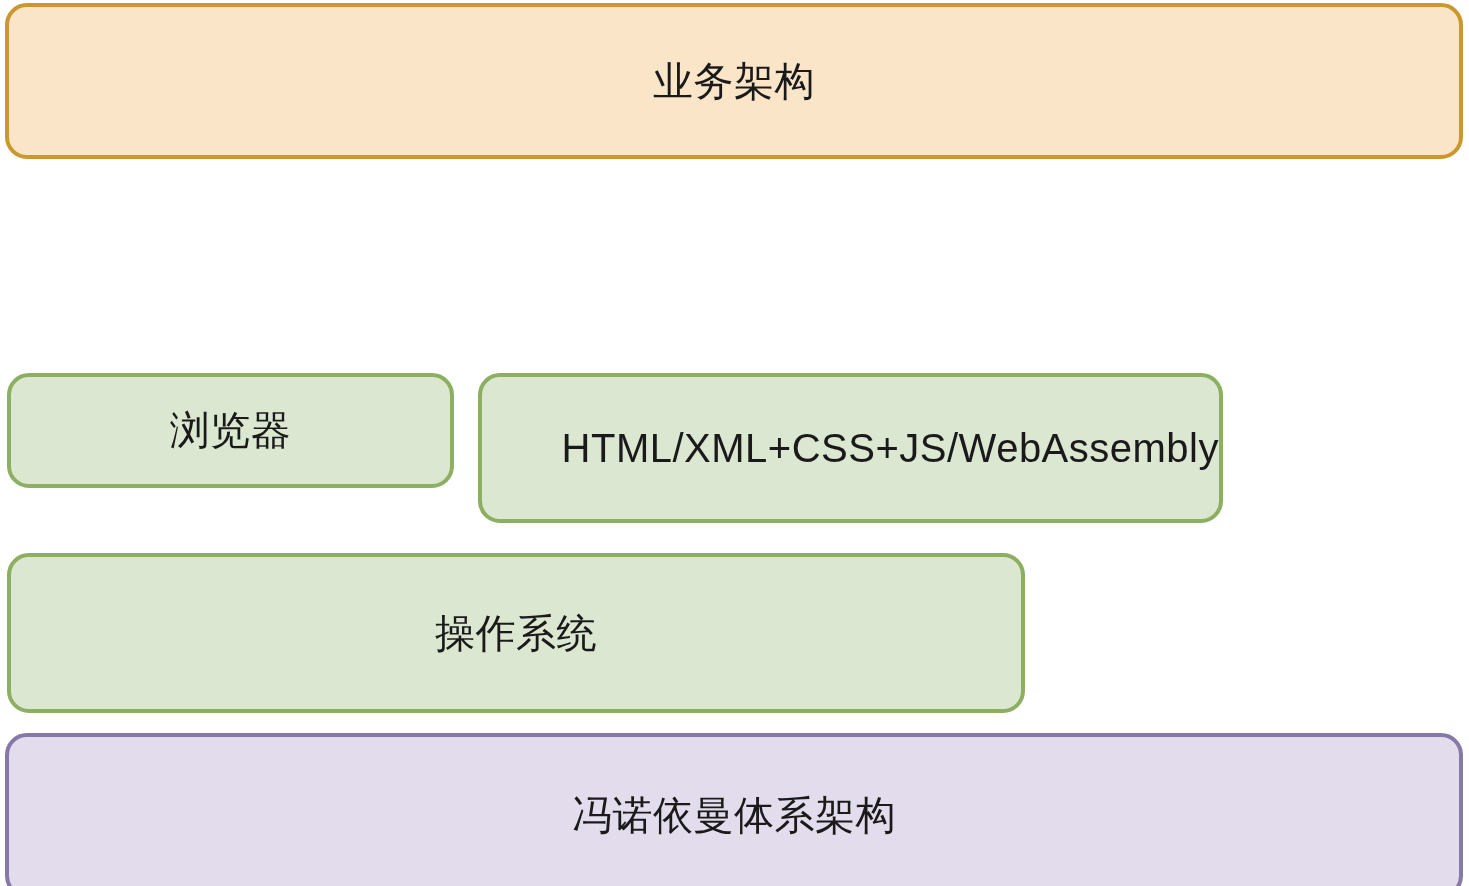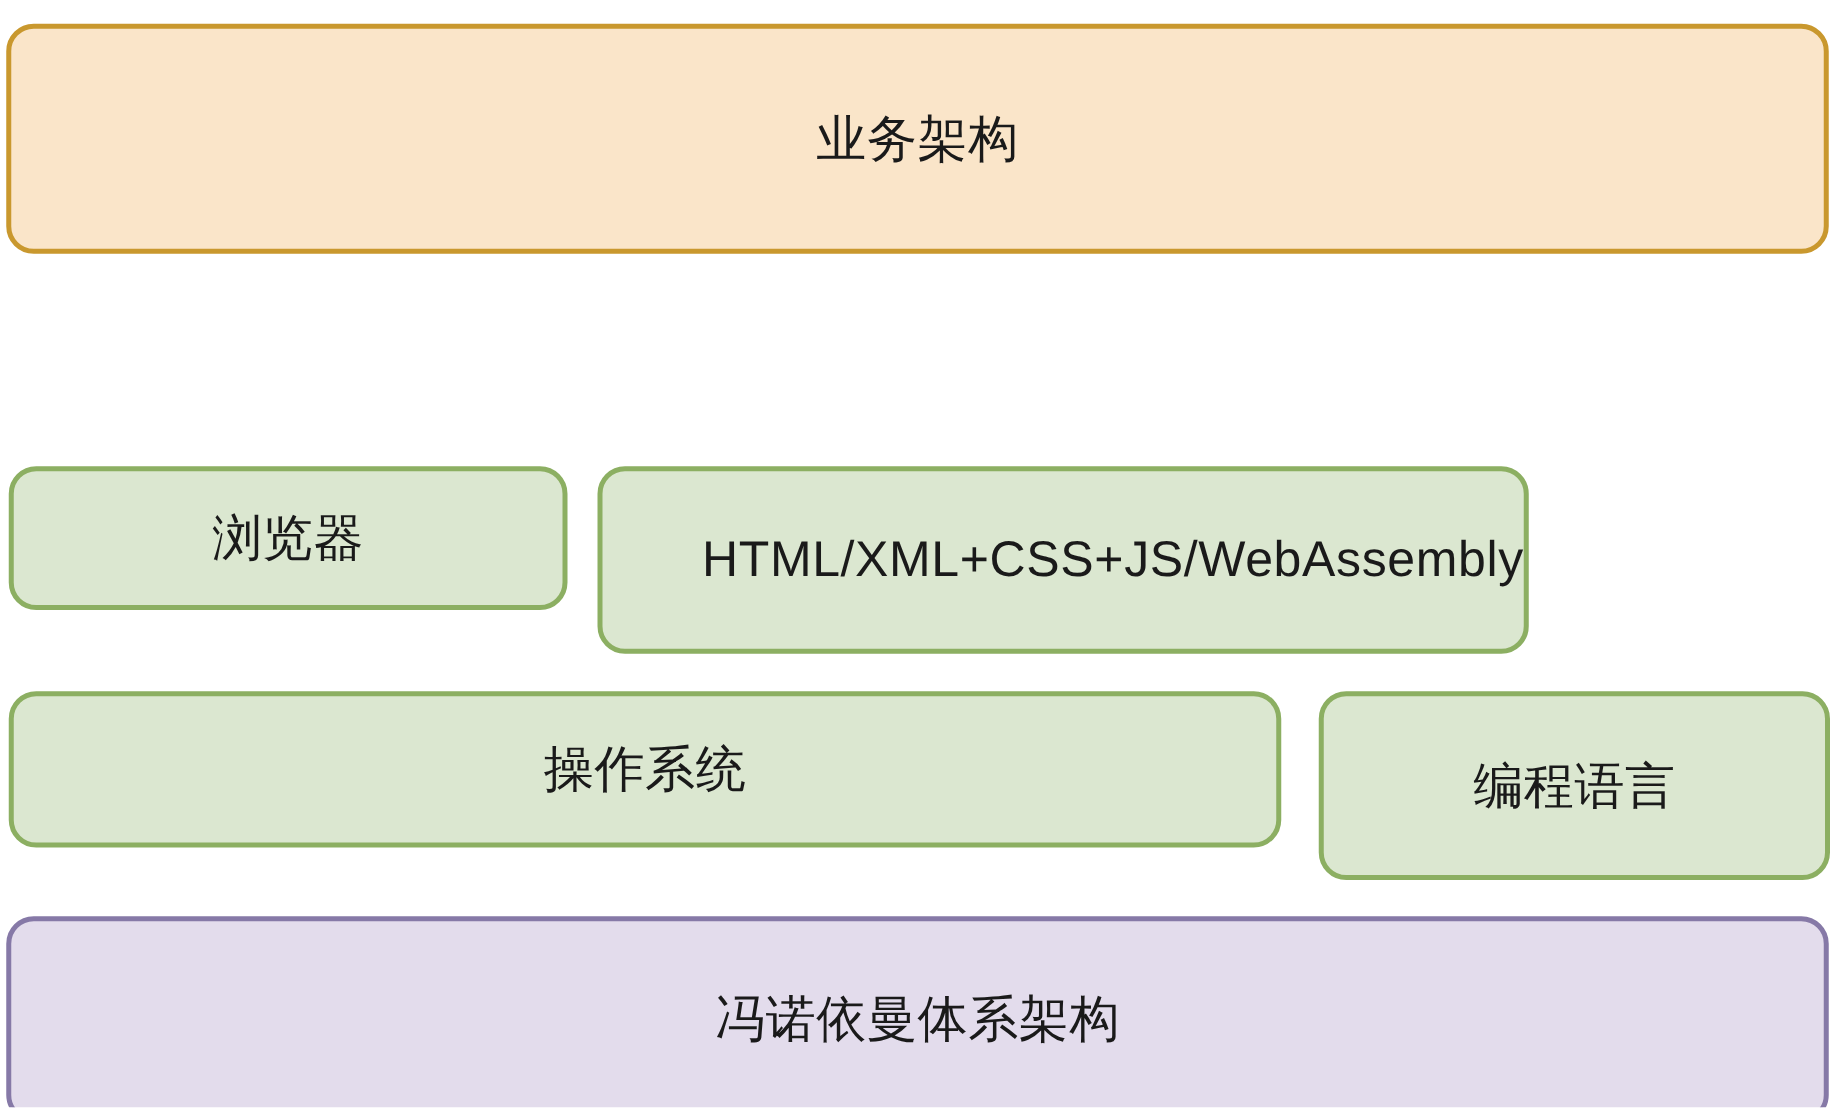--- a/index.html
+++ b/index.html
@@ -36,25 +36,25 @@
   }
   .scheme-green {
     background: var(--green-fill, #DBE7D0);
     border-color: var(--green-border, #8CAF62);
   }
   .scheme-purple {
     background: var(--purple-fill, #E3DCEC);
     border-color: var(--purple-border, #8679A7);
   }
   
-  .pos-business   { left: 5px;    top: 3px;   width: 1458px; height: 184px; margin-top: 16px; }
+  .pos-business   { left: 5px;    top: 3px;   width: 1458px; height: 156px; }
   .pos-framework  { left: 5px;    top: 186px; width: 1458px; height: 150px; }
   .pos-browser    { left: 7px;    top: 373px; width: 447px;  height: 115px; }
   .pos-webtech    { left: 478px;  top: 373px; width: 745px;  height: 150px; justify-content: flex-end; }
-  .pos-os         { left: 7px;    top: 553px; width: 1018px; height: 125px; }
+  .pos-os         { left: 7px;    top: 553px; width: 1018px; height: 160px; }
   .pos-language   { left: 1055px; top: 553px; width: 409px;  height: 151px; }
   .pos-vonneumann { left: 5px;    top: 733px; width: 1458px; height: 165px; }
 </style>
 </head>
 <body>
 
 <div class="canvas">
 
   <div class="layer-box scheme-orange pos-business">
     <span class="label">业务架构</span>
@@ -66,21 +66,18 @@
   </div>
 
   <div class="layer-box scheme-green pos-webtech">
     <span class="label">HTML/XML+CSS+JS/WebAssembly</span>
   </div>
 
   <div class="layer-box scheme-green pos-os">
     <span class="label">操作系统</span>
   </div>
 
-  <div class="layer-box scheme-green pos-language">
-    <span class="label">编程语言</span>
-  </div>
 
   <div class="layer-box scheme-purple pos-vonneumann">
     <span class="label">冯诺依曼体系架构</span>
   </div>
 
 </div>
 
 </body></html>

